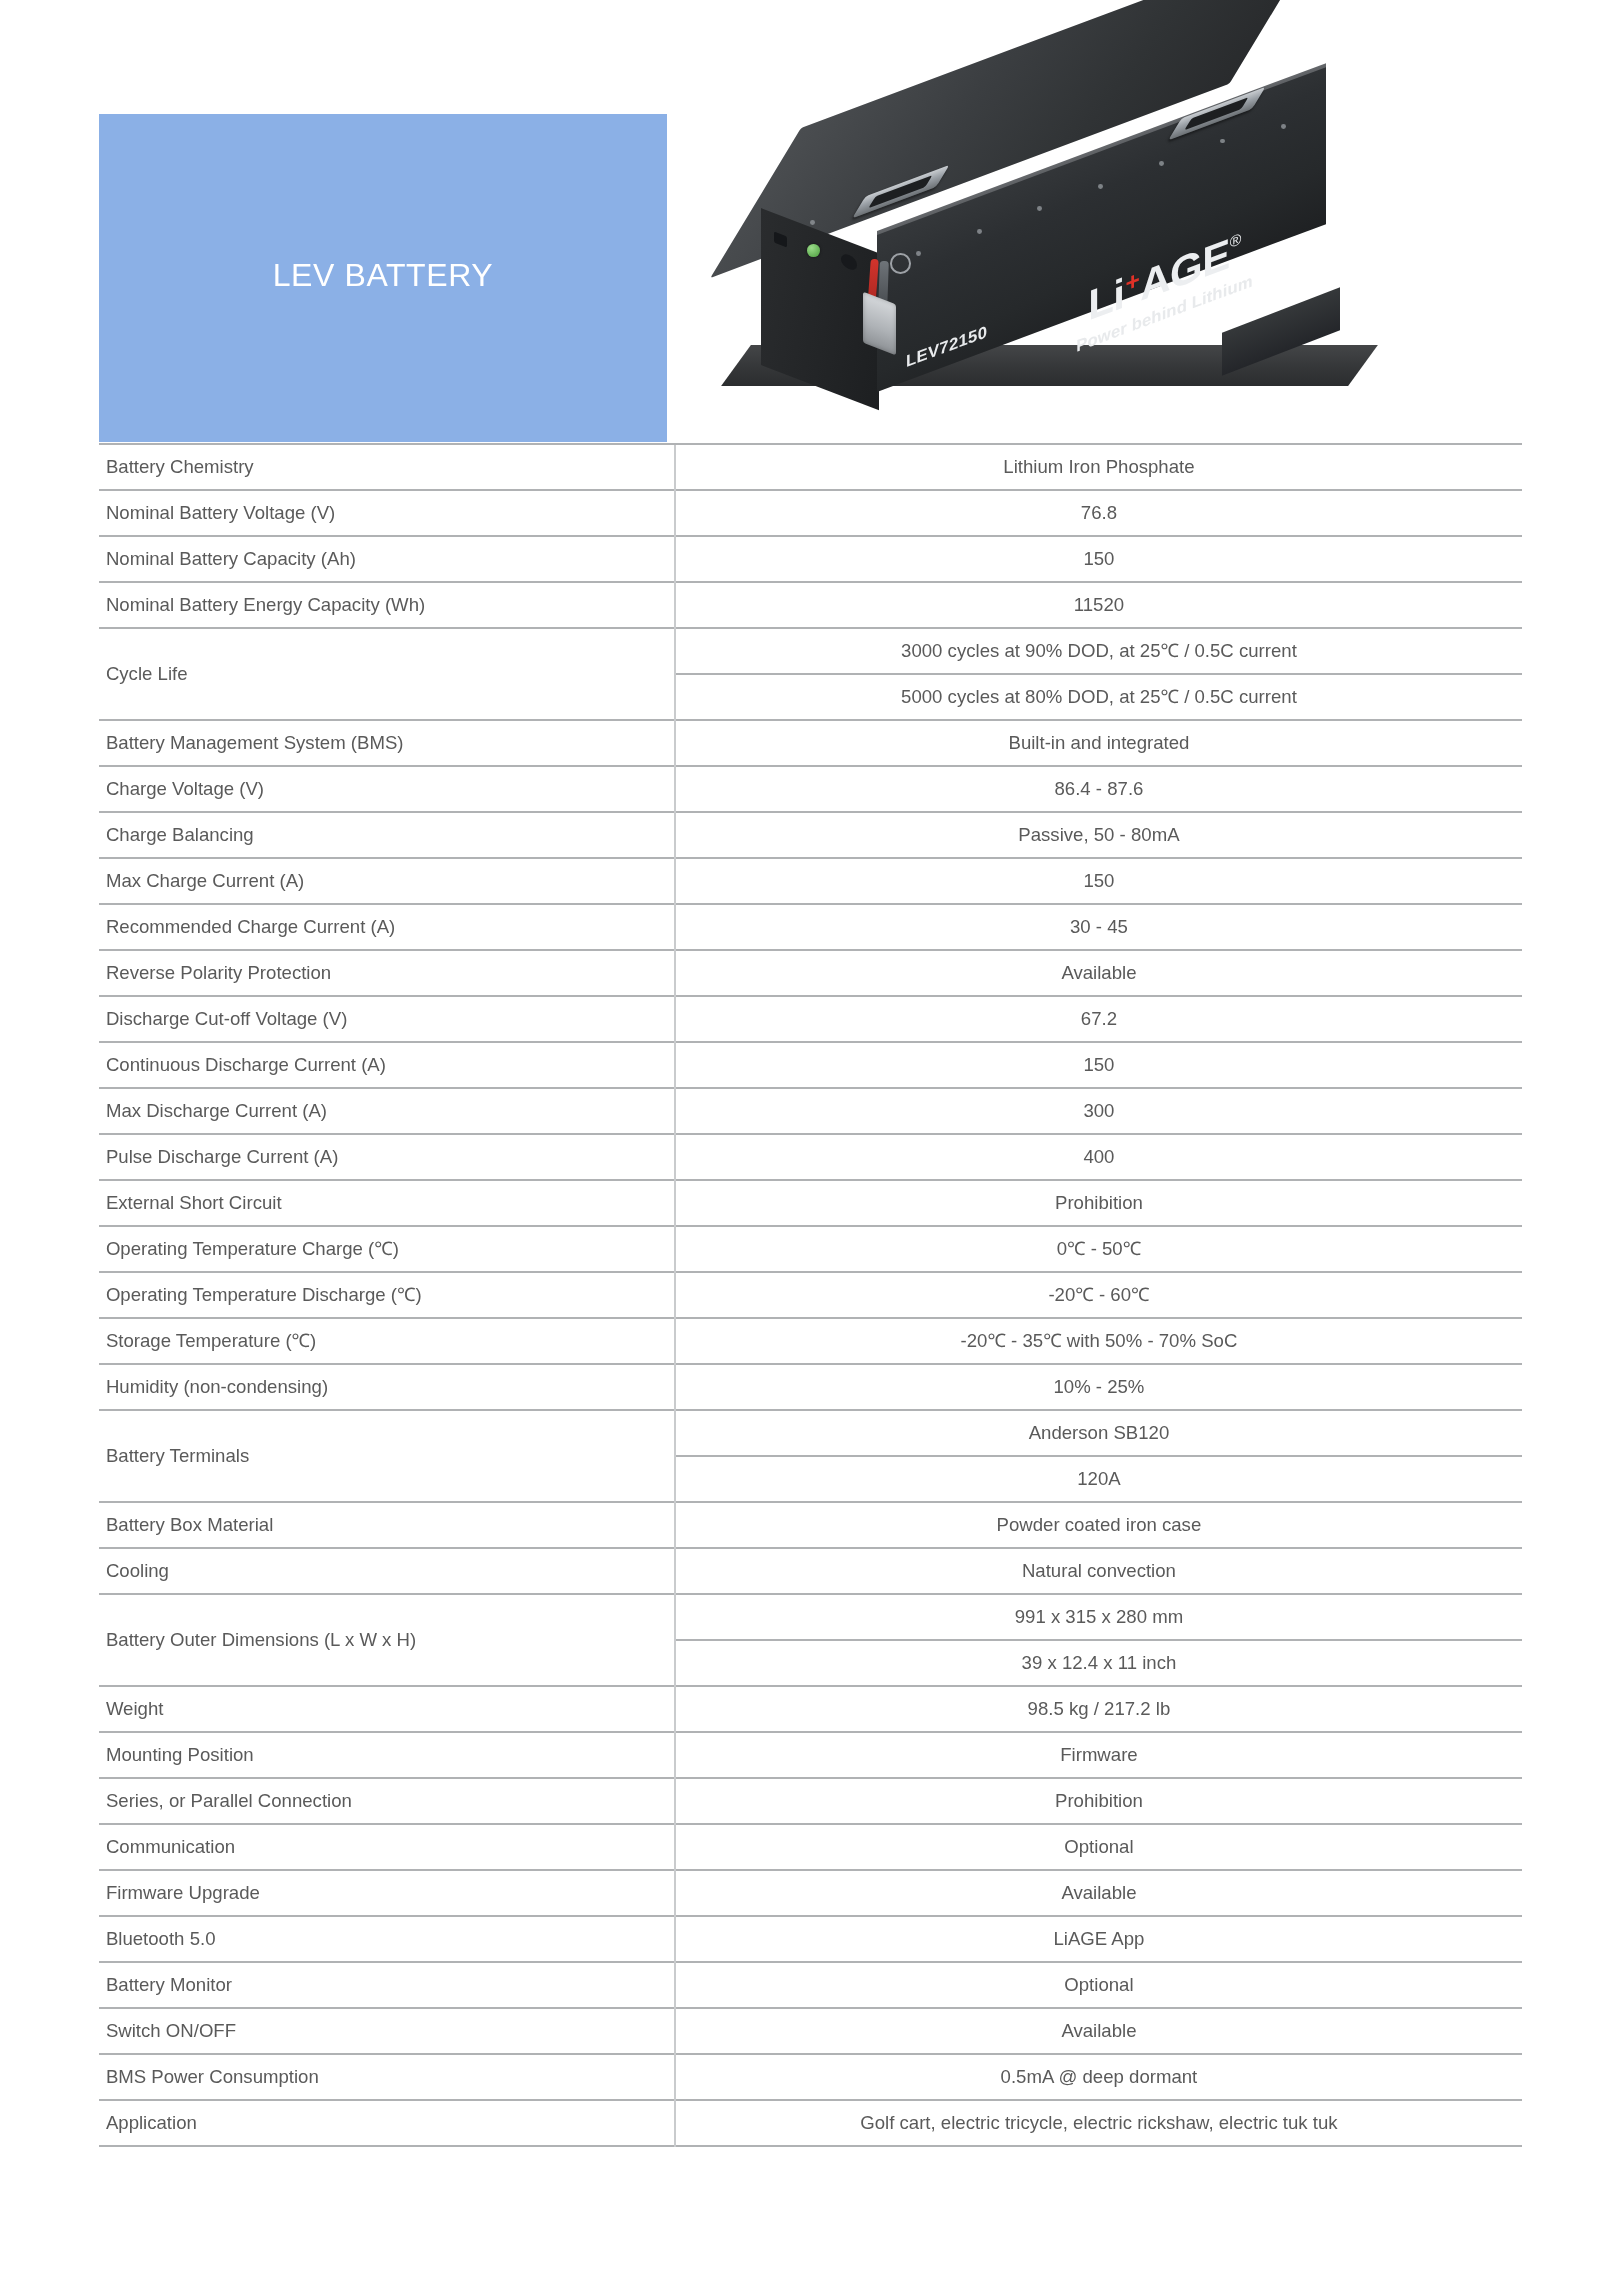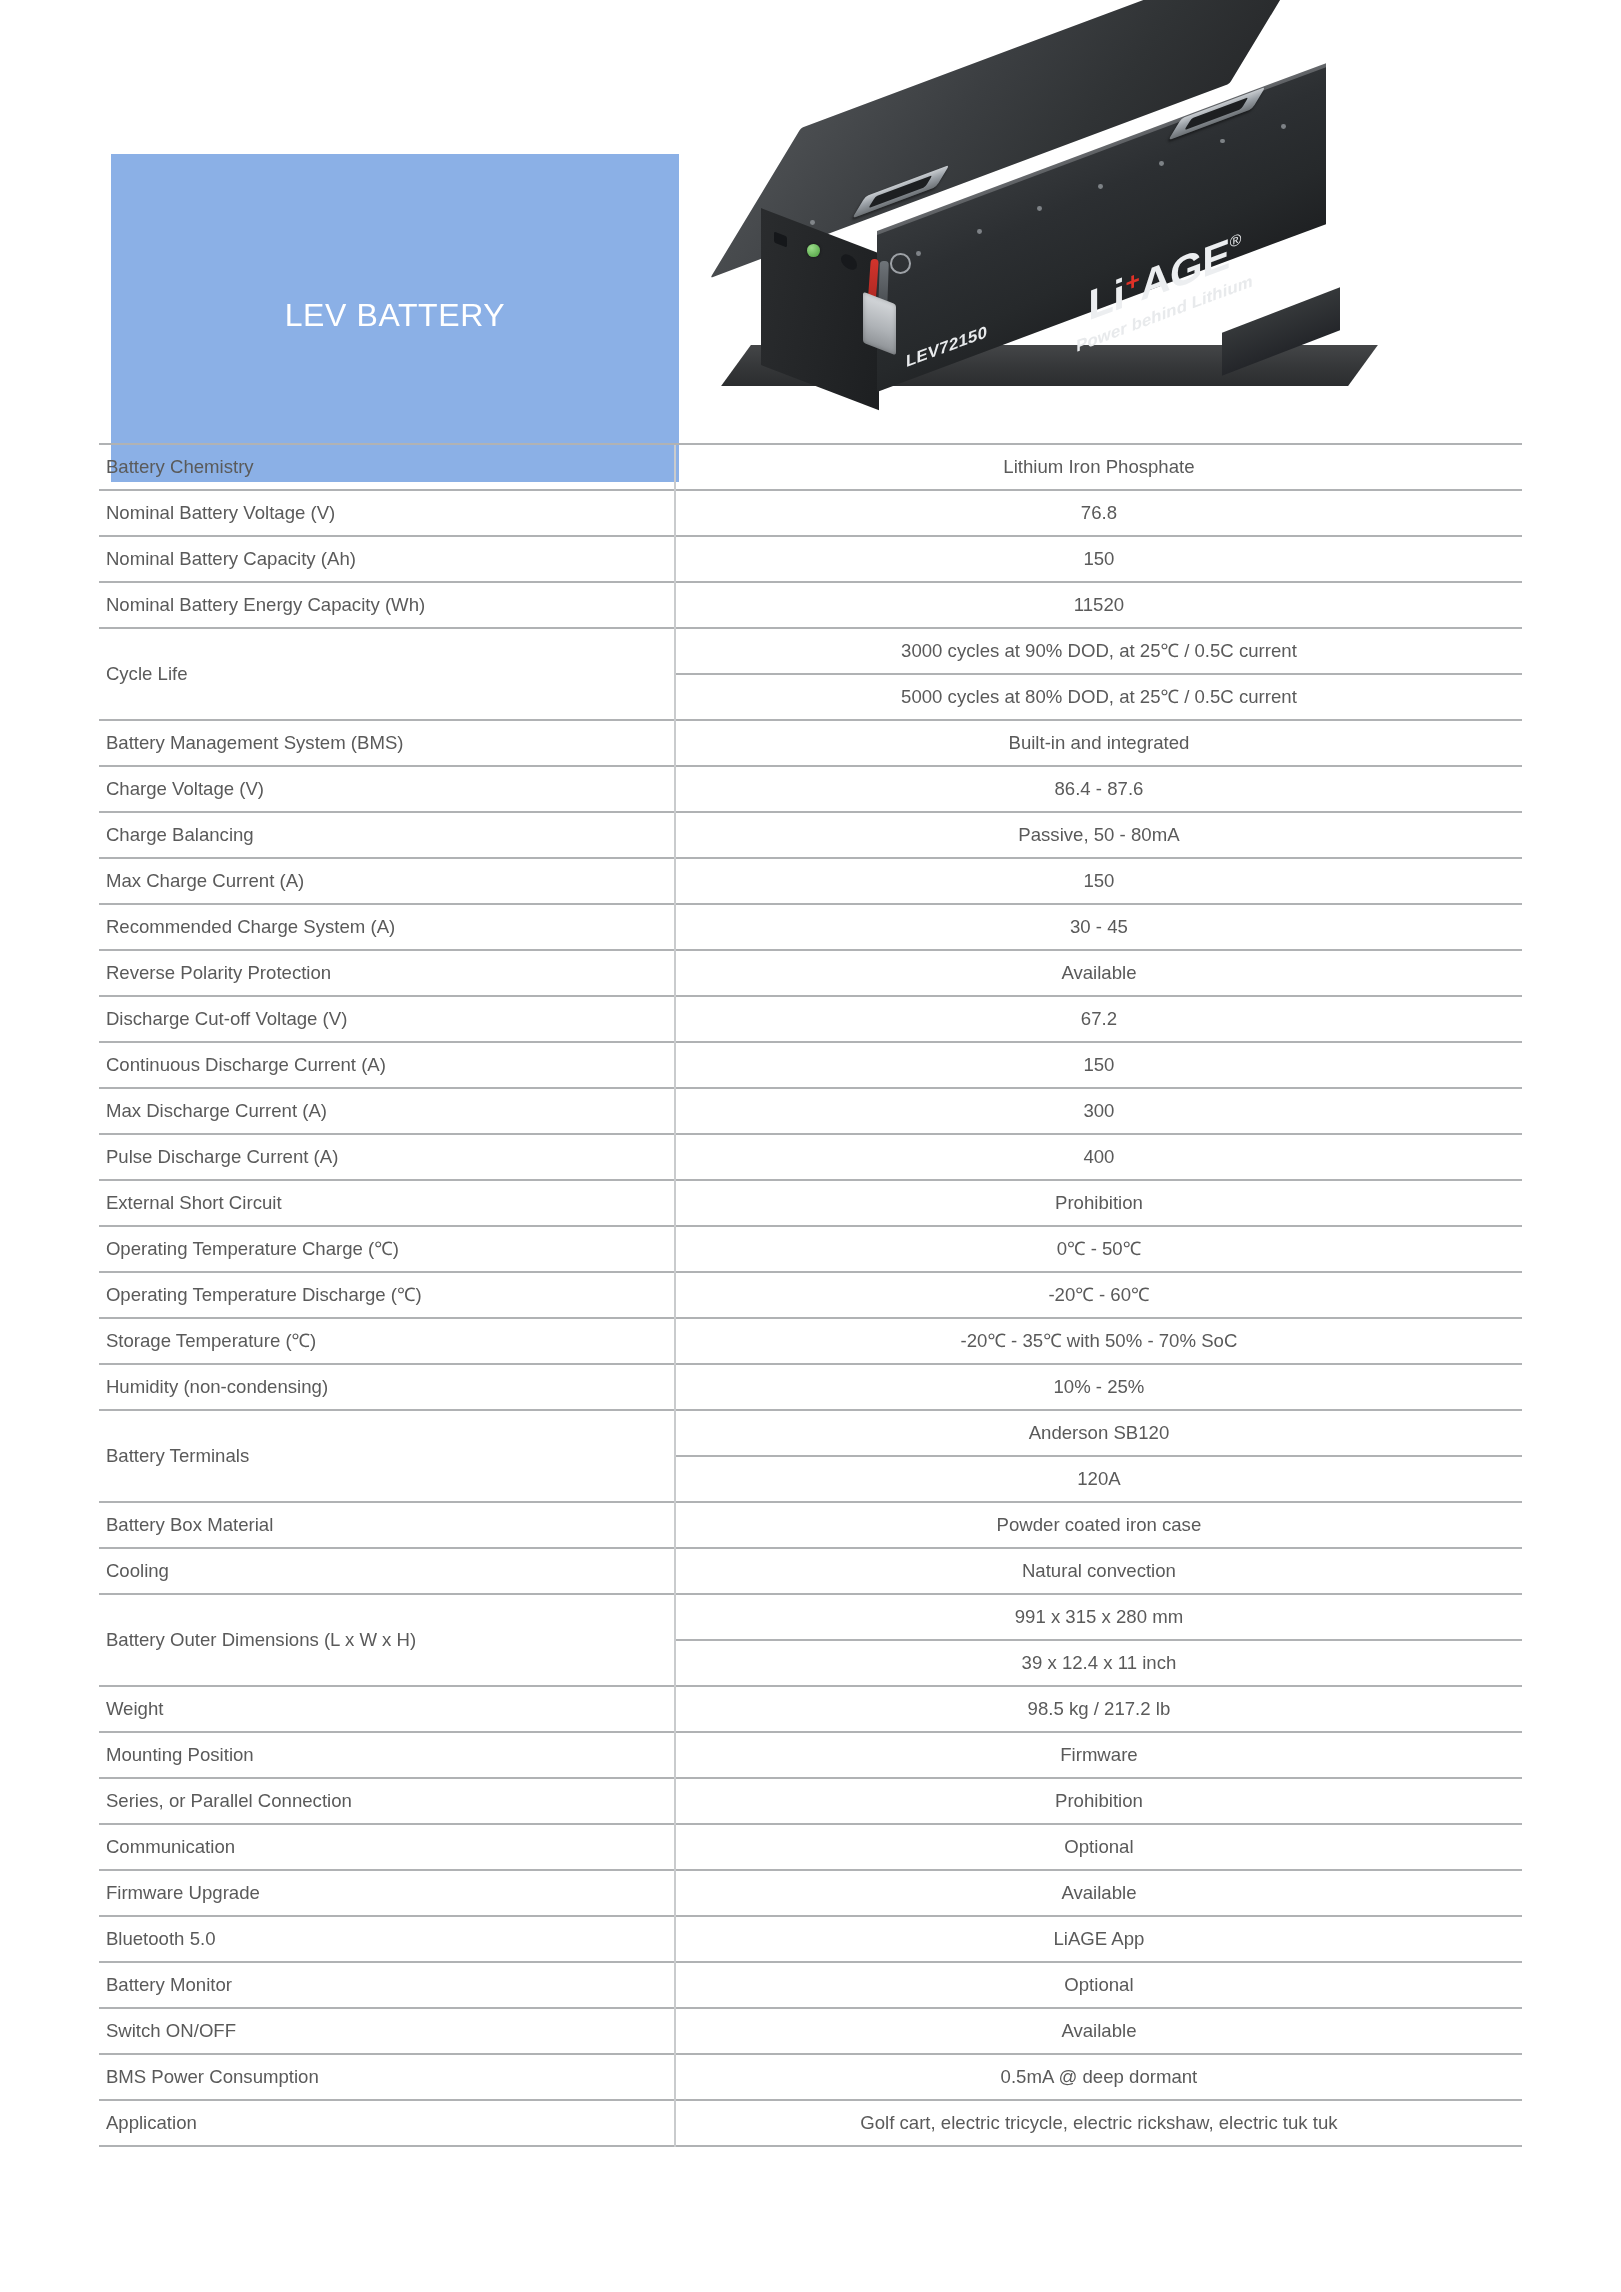--- a/index.html
+++ b/index.html
@@ -26,26 +26,25 @@
   .hero {
     position: absolute;
     left: 99px;
     top: 114px;
     width: 1423px;
     height: 329px;
   }
 
   .hero-title-block {
     position: absolute;
-    left: 12px;
+    left: 0;
     top: 0;
     width: 568px;
     height: 328px;
     background: #8bb0e6;
-    margin-top: 40px;
   }
 
   .hero-title {
     position: absolute;
     left: 0;
     right: 0;
     top: 145px;
     text-align: center;
     color: #ffffff;
     font-size: 32px;
@@ -448,21 +447,21 @@
         </tr>
         <tr>
           <td class="cell-label row-line">Charge Balancing</td>
           <td class="cell-value row-line">Passive, 50 - 80mA</td>
         </tr>
         <tr>
           <td class="cell-label row-line">Max Charge Current (A)</td>
           <td class="cell-value row-line">150</td>
         </tr>
         <tr>
-          <td class="cell-label row-line">Recommended Charge System (A)</td>
+          <td class="cell-label row-line">Recommended Charge Current (A)</td>
           <td class="cell-value row-line">30 - 45</td>
         </tr>
         <tr>
           <td class="cell-label row-line">Reverse Polarity Protection</td>
           <td class="cell-value row-line">Available</td>
         </tr>
         <tr>
           <td class="cell-label row-line">Discharge Cut-off Voltage (V)</td>
           <td class="cell-value row-line">67.2</td>
         </tr>

